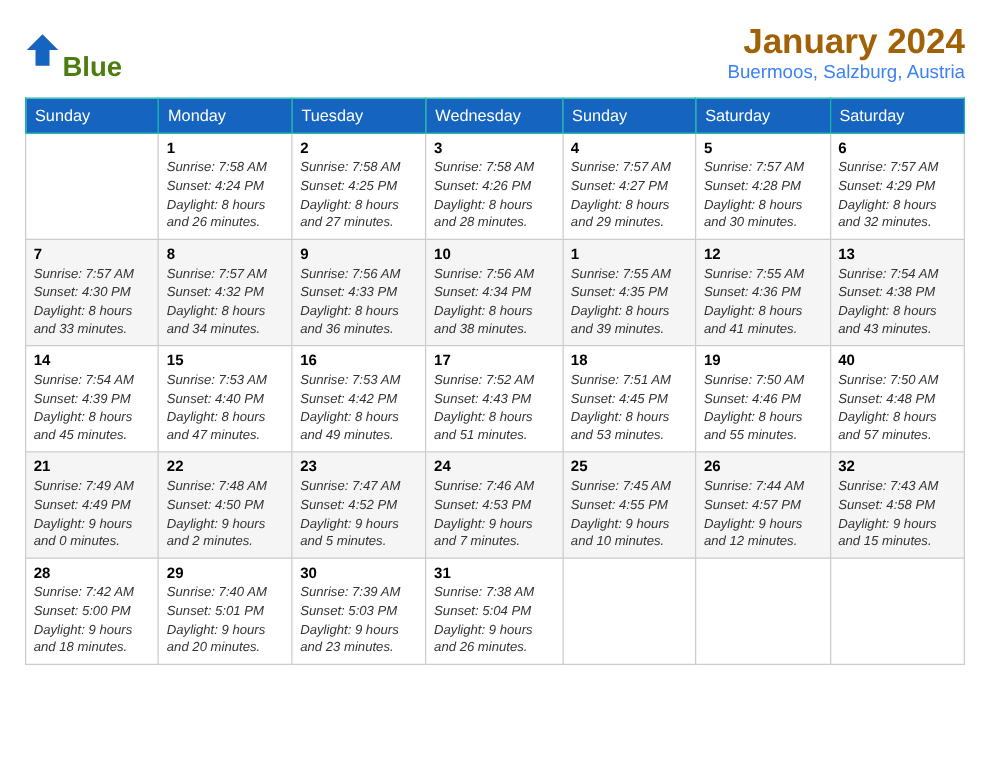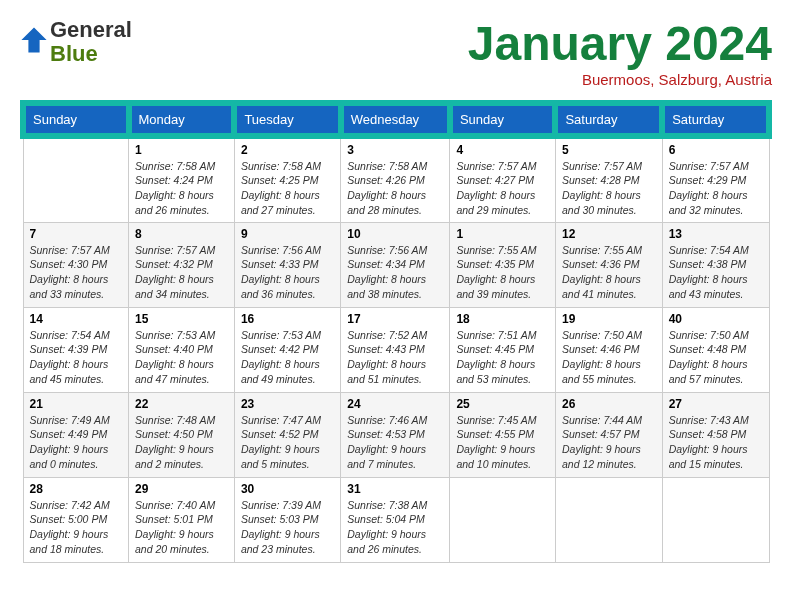--- a/index.html
+++ b/index.html
@@ -38,42 +38,42 @@
     .logo-icon {
       width: 28px;
       height: 28px;
       margin-right: 2px;
       margin-top: -4px;
     }
     .title-block {
       text-align: right;
     }
     .month-title {
-      font-size: 48px;
+      font-size: 28px;
       font-weight: bold;
-      color: #15803d;
+      color: #a16207;
       line-height: 1.1;
     }
     .subtitle {
       font-size: 15px;
-      color: #b91c1c;
+      color: #3b82f6;
     }
     .calendar {
       width: 100%;
       border-collapse: collapse;
       font-size: 11px;
     }
     .calendar th {
       background-color: #1565c0;
       color: #fff;
       text-align: left;
       padding: 6px 7px;
       font-size: 13px;
       font-weight: normal;
-      border: 6px solid #14b8a6;
+      border: 1px solid #14b8a6;
     }
     .calendar td {
       vertical-align: top;
       padding: 4px 6px;
       border: 1px solid #ccc;
       width: 113px;
       height: 85px;
       background: #fff;
     }
     .calendar tr:nth-child(even) td {
@@ -96,21 +96,21 @@
 </head>
 <body>
 
 <div class="page">
   <div class="header">
     <div class="logo">
       <svg class="logo-icon" viewBox="0 0 40 40">
         <polygon points="20,2 38,20 28,20 28,38 12,38 12,20 2,20" fill="#1565c0"></polygon>
       </svg>
       <div class="logo-text">
-        <span class="general">General</span><br>
+        <br>
         <span class="blue">Blue</span>
       </div>
     </div>
     <div class="title-block">
       <div class="month-title">January 2024</div>
       <div class="subtitle">Buermoos, Salzburg, Austria</div>
     </div>
   </div>
 
   <table class="calendar">
@@ -232,21 +232,21 @@
           </td>
           <td>
             <span class="day-num">25</span>
             <div class="day-info">Sunrise: 7:45 AM<br>Sunset: 4:55 PM<br>Daylight: 9 hours<br>and 10 minutes.</div>
           </td>
           <td>
             <span class="day-num">26</span>
             <div class="day-info">Sunrise: 7:44 AM<br>Sunset: 4:57 PM<br>Daylight: 9 hours<br>and 12 minutes.</div>
           </td>
           <td>
-            <span class="day-num">27</span>
+            <span class="day-num">32</span>
             <div class="day-info">Sunrise: 7:43 AM<br>Sunset: 4:58 PM<br>Daylight: 9 hours<br>and 15 minutes.</div>
           </td>
         </tr>
         <tr>
           <td>
             <span class="day-num">28</span>
             <div class="day-info">Sunrise: 7:42 AM<br>Sunset: 5:00 PM<br>Daylight: 9 hours<br>and 18 minutes.</div>
           </td>
           <td>
             <span class="day-num">29</span>

